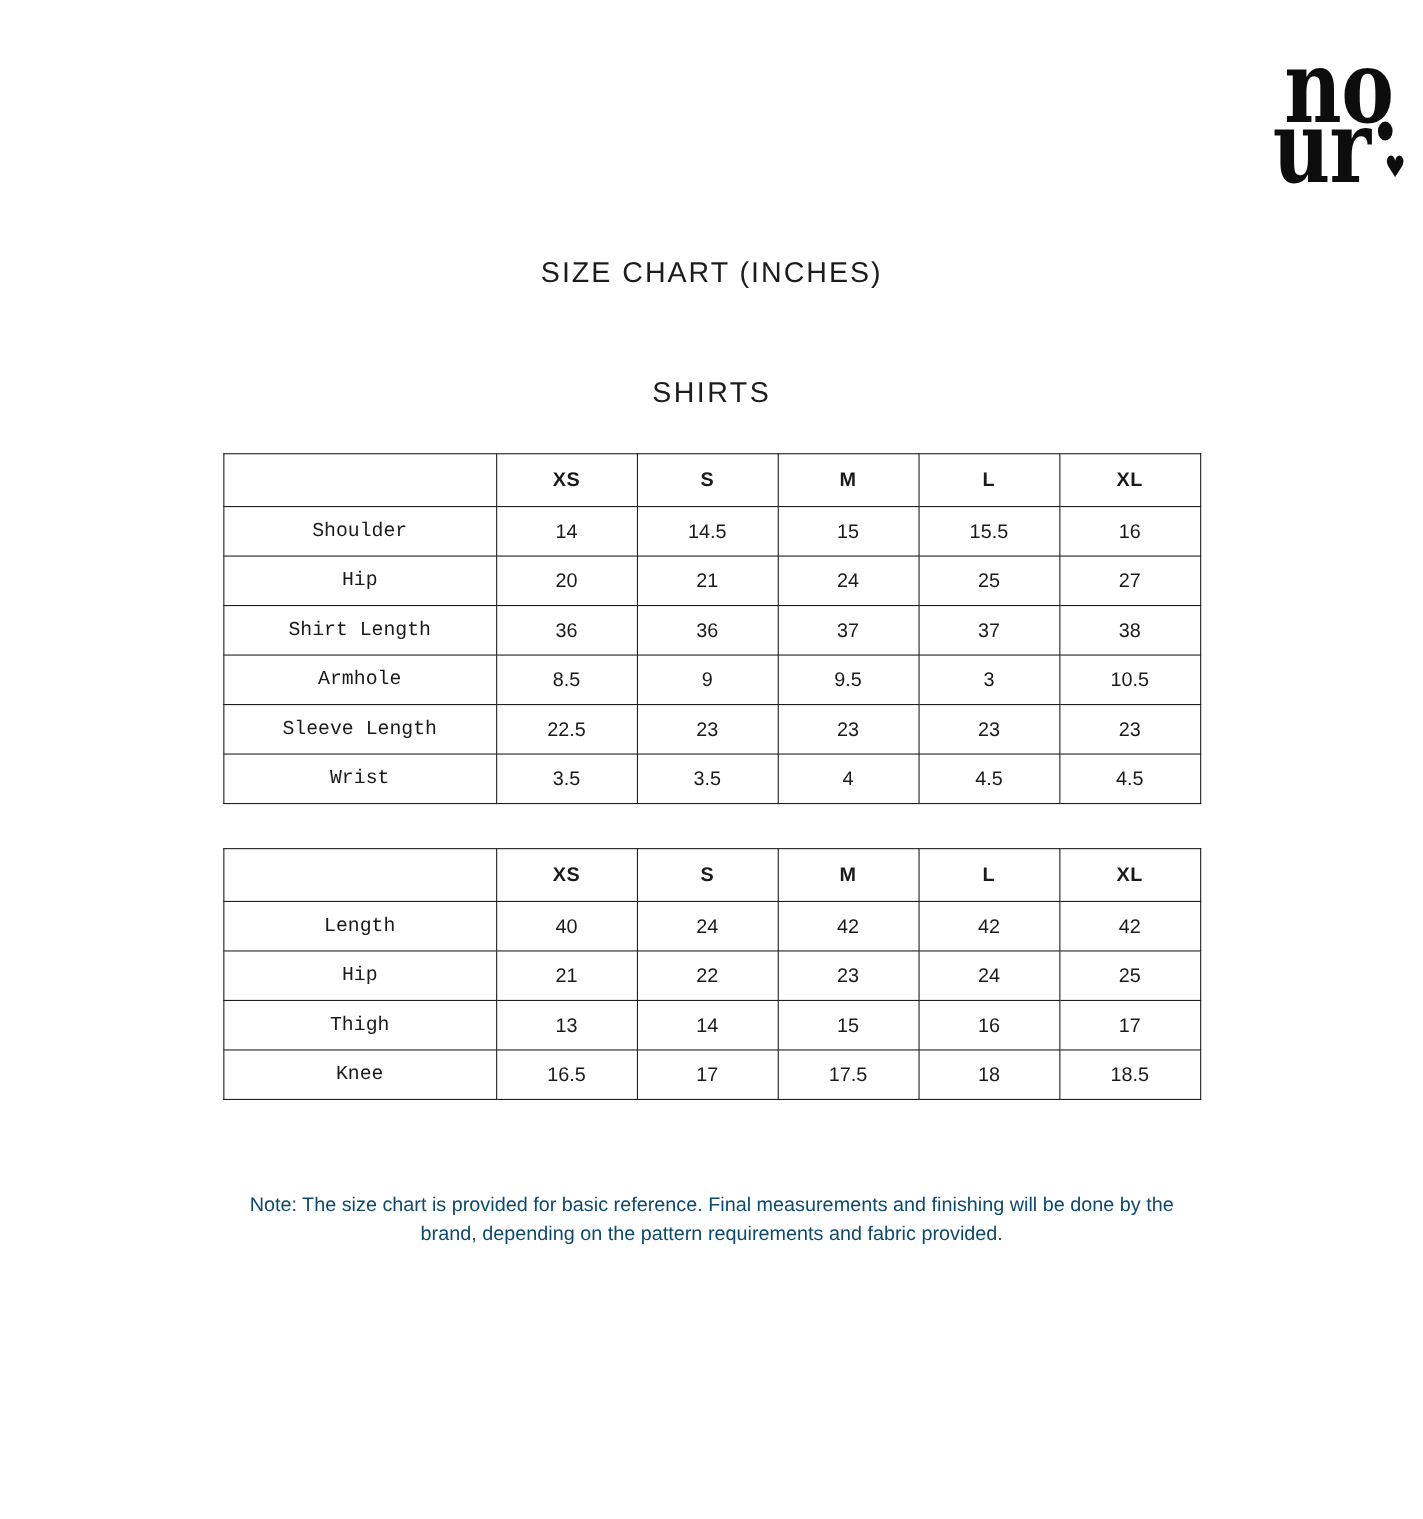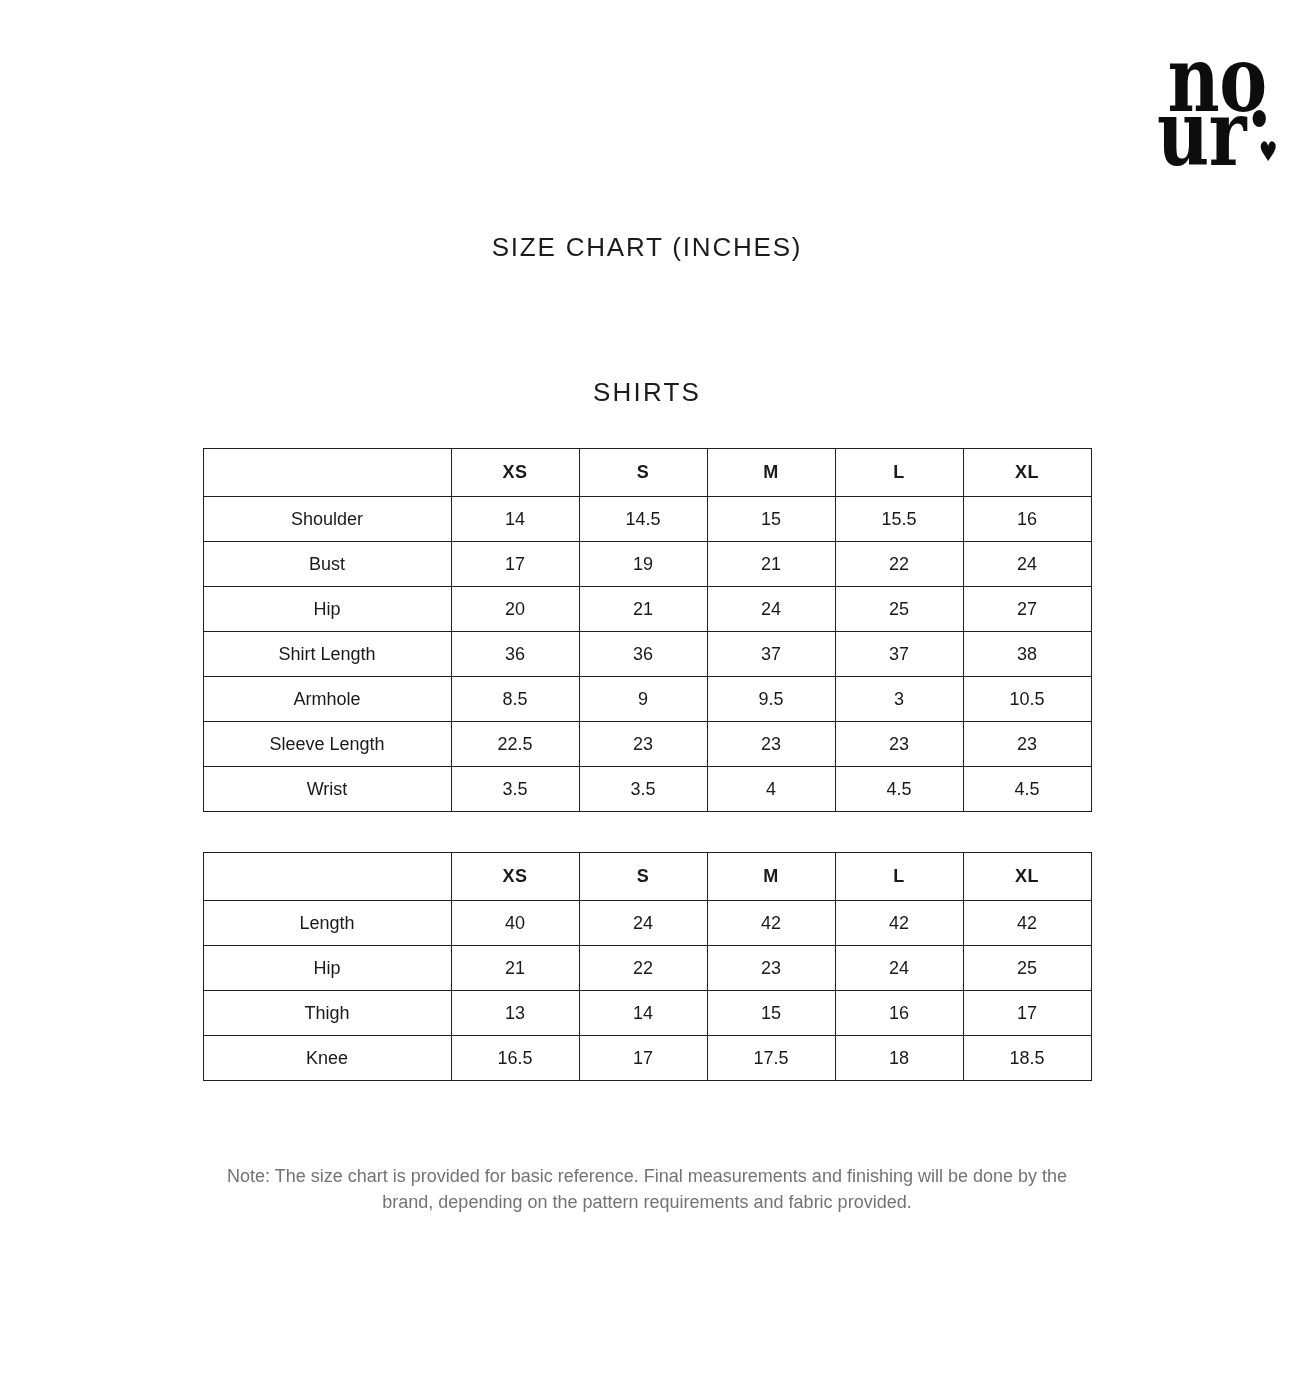--- a/index.html
+++ b/index.html
@@ -58,21 +58,21 @@
   
   .title {
     margin: 62px 0 12px 0;
     text-align: center;
     font-size: 26px;
     font-weight: 400;
     letter-spacing: 1.8px;
     color: #1c1c1c;
   }
   .section-title {
-    margin: 114px 0 0 0;
+    margin: 78px 0 0 0;
     text-align: center;
     font-size: 26px;
     font-weight: 400;
     letter-spacing: 2.2px;
     color: #1c1c1c;
   }
 
   
   table.size-table {
     border-collapse: collapse;
@@ -88,31 +88,31 @@
     padding: 0;
     font-size: 18px;
     color: #1a1a1a;
   }
   table.size-table th {
     height: 48px;
     font-weight: 700;
     letter-spacing: 0.5px;
   }
   table.size-table td { height: 45px; font-weight: 400; }
-  table.size-table .label-col { width: 248px; }
+  table.size-table .label-col { width: 248px; font-family: Liberation Mono, monospace; }
   table.size-table .size-col { width: 128px; }
 
   
   .note {
     margin: 82px auto 0 auto;
     max-width: 1000px;
     text-align: center;
     font-size: 18px;
     line-height: 1.45;
-    color: #737373;
+    color: #0c4a6e;
   }
 </style>
 </head>
 <body>
 
 <div class="page">
 
   <div class="logo-wrap">
     <div class="logo">
       <div class="logo-line">no</div>
@@ -138,28 +138,20 @@
         <tbody>
           <tr>
             <td class="label-col">Shoulder</td>
             <td class="size-col">14</td>
             <td class="size-col">14.5</td>
             <td class="size-col">15</td>
             <td class="size-col">15.5</td>
             <td class="size-col">16</td>
           </tr>
           <tr>
-            <td class="label-col">Bust</td>
-            <td class="size-col">17</td>
-            <td class="size-col">19</td>
-            <td class="size-col">21</td>
-            <td class="size-col">22</td>
-            <td class="size-col">24</td>
-          </tr>
-          <tr>
             <td class="label-col">Hip</td>
             <td class="size-col">20</td>
             <td class="size-col">21</td>
             <td class="size-col">24</td>
             <td class="size-col">25</td>
             <td class="size-col">27</td>
           </tr>
           <tr>
             <td class="label-col">Shirt Length</td>
             <td class="size-col">36</td>

